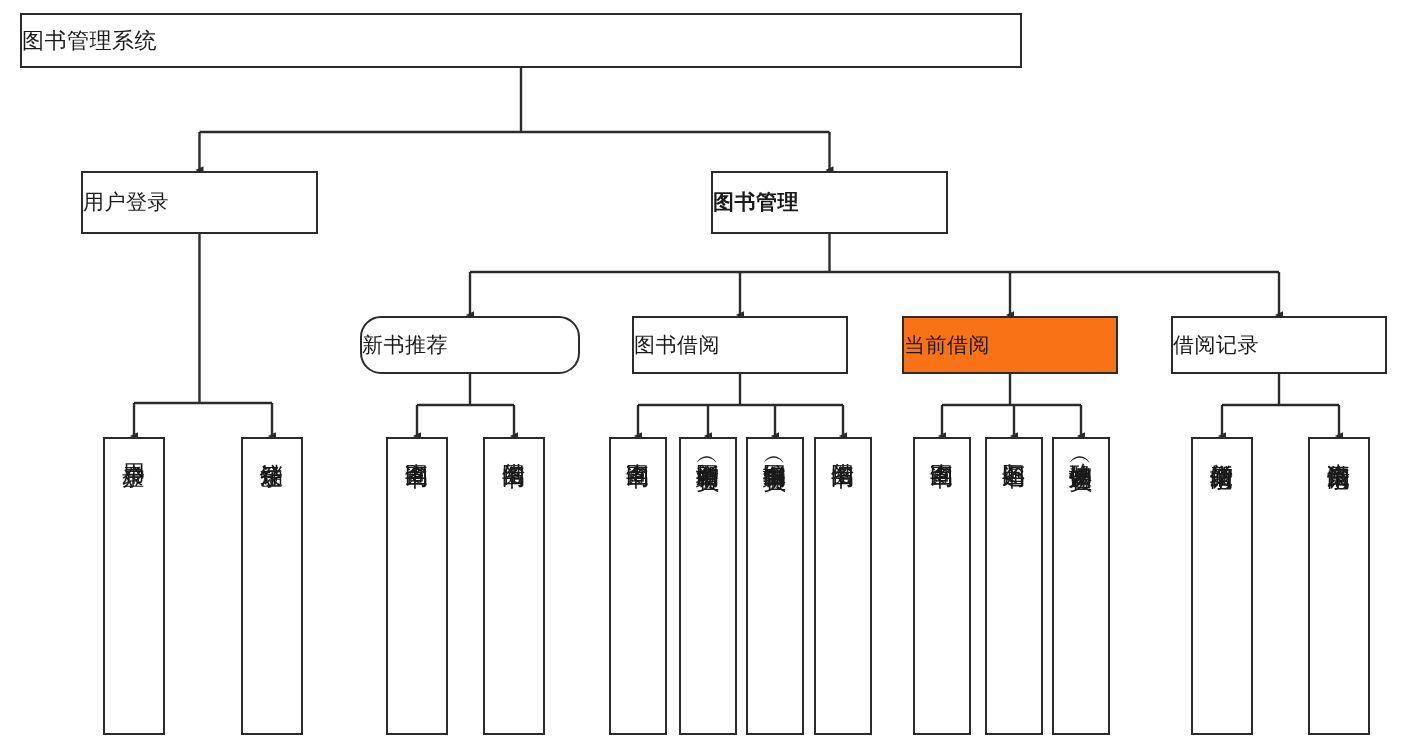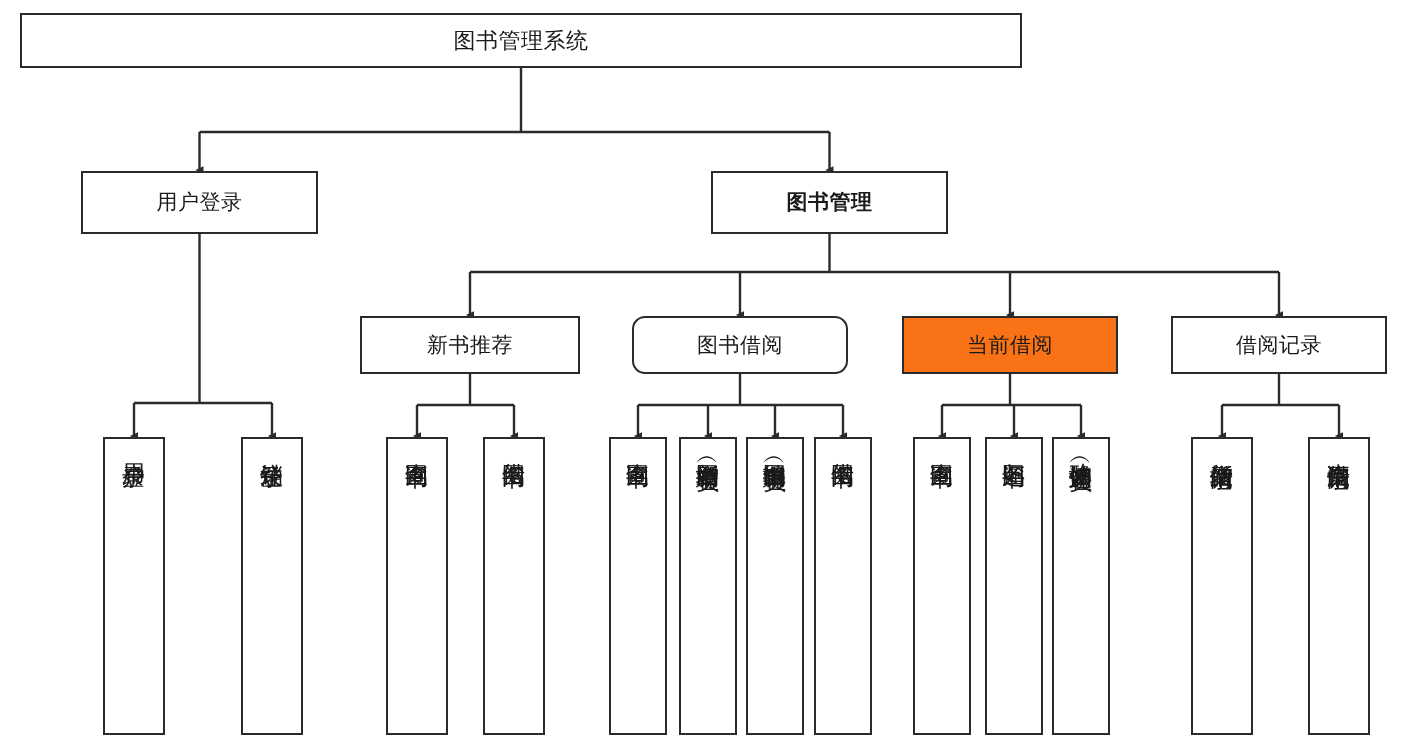--- a/index.html
+++ b/index.html
@@ -26,21 +26,20 @@
     height: 747px;
     pointer-events: none;
   }
   .node {
     position: absolute;
     box-sizing: border-box;
     background: #ffffff;
     border: 2px solid #2b2b2b;
     display: flex;
     align-items: center;
-    justify-content: center;
     color: #1a1a1a;
   }
   .node .label {
     display: block;
     text-align: center;
     line-height: 1.18;
     letter-spacing: 0.5px;
   }
   
   .node.horiz .label {
@@ -120,24 +119,24 @@
   <div id="nodes-layer">
       <div class="node horiz root" style="left: 20px; top: 13px; width: 1002px; height: 55px; border-color: rgb(43, 43, 43); background: rgb(255, 255, 255); color: rgb(26, 26, 26);">
         <span class="label">图书管理系统</span>
       </div>
       <div class="node horiz" style="left: 81px; top: 171px; width: 237px; height: 63px; border-color: rgb(43, 43, 43); background: rgb(255, 255, 255); color: rgb(26, 26, 26);">
         <span class="label">用户登录</span>
       </div>
       <div class="node horiz" style="left: 711px; top: 171px; width: 237px; height: 63px; border-color: rgb(43, 43, 43); background: rgb(255, 255, 255); color: rgb(26, 26, 26); font-weight: bold;">
         <span class="label">图书管理</span>
       </div>
-      <div class="node horiz" style="left: 360px; top: 316px; width: 220px; height: 58px; border-color: rgb(43, 43, 43); background: rgb(255, 255, 255); color: rgb(26, 26, 26);">
+      <div class="node horiz" style="left: 360px; top: 316px; width: 220px; height: 58px; border-color: rgb(43, 43, 43); background: rgb(255, 255, 255); color: rgb(26, 26, 26); border-radius: 21px;">
         <span class="label">新书推荐</span>
       </div>
-      <div class="node horiz" style="left: 632px; top: 316px; width: 216px; height: 58px; border-color: rgb(43, 43, 43); background: rgb(255, 255, 255); color: rgb(26, 26, 26); border-radius: 13px;">
+      <div class="node horiz" style="left: 632px; top: 316px; width: 216px; height: 58px; border-color: rgb(43, 43, 43); background: rgb(255, 255, 255); color: rgb(26, 26, 26);">
         <span class="label">图书借阅</span>
       </div>
       <div class="node horiz" style="left: 902px; top: 316px; width: 216px; height: 58px; border-color: rgb(43, 43, 43); background: #f97316; color: rgb(26, 26, 26);">
         <span class="label">当前借阅</span>
       </div>
       <div class="node horiz" style="left: 1171px; top: 316px; width: 216px; height: 58px; border-color: rgb(43, 43, 43); background: rgb(255, 255, 255); color: rgb(26, 26, 26);">
         <span class="label">借阅记录</span>
       </div>
       <div class="node vert" style="left: 103px; top: 437px; width: 62px; height: 298px; border-color: rgb(43, 43, 43); background: rgb(255, 255, 255); color: rgb(26, 26, 26);">
         <span class="label">用户登录</span>

